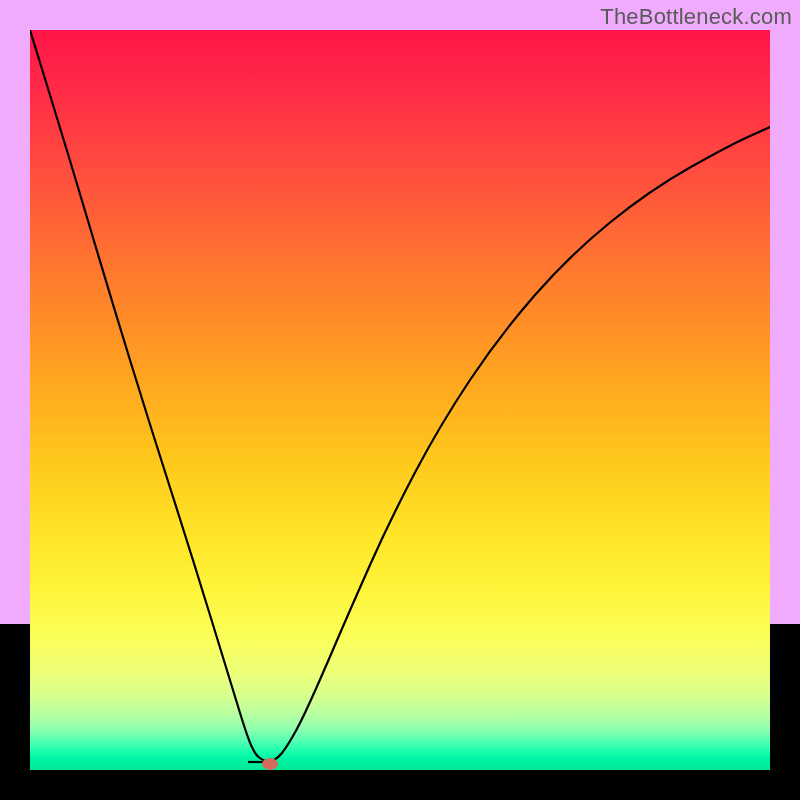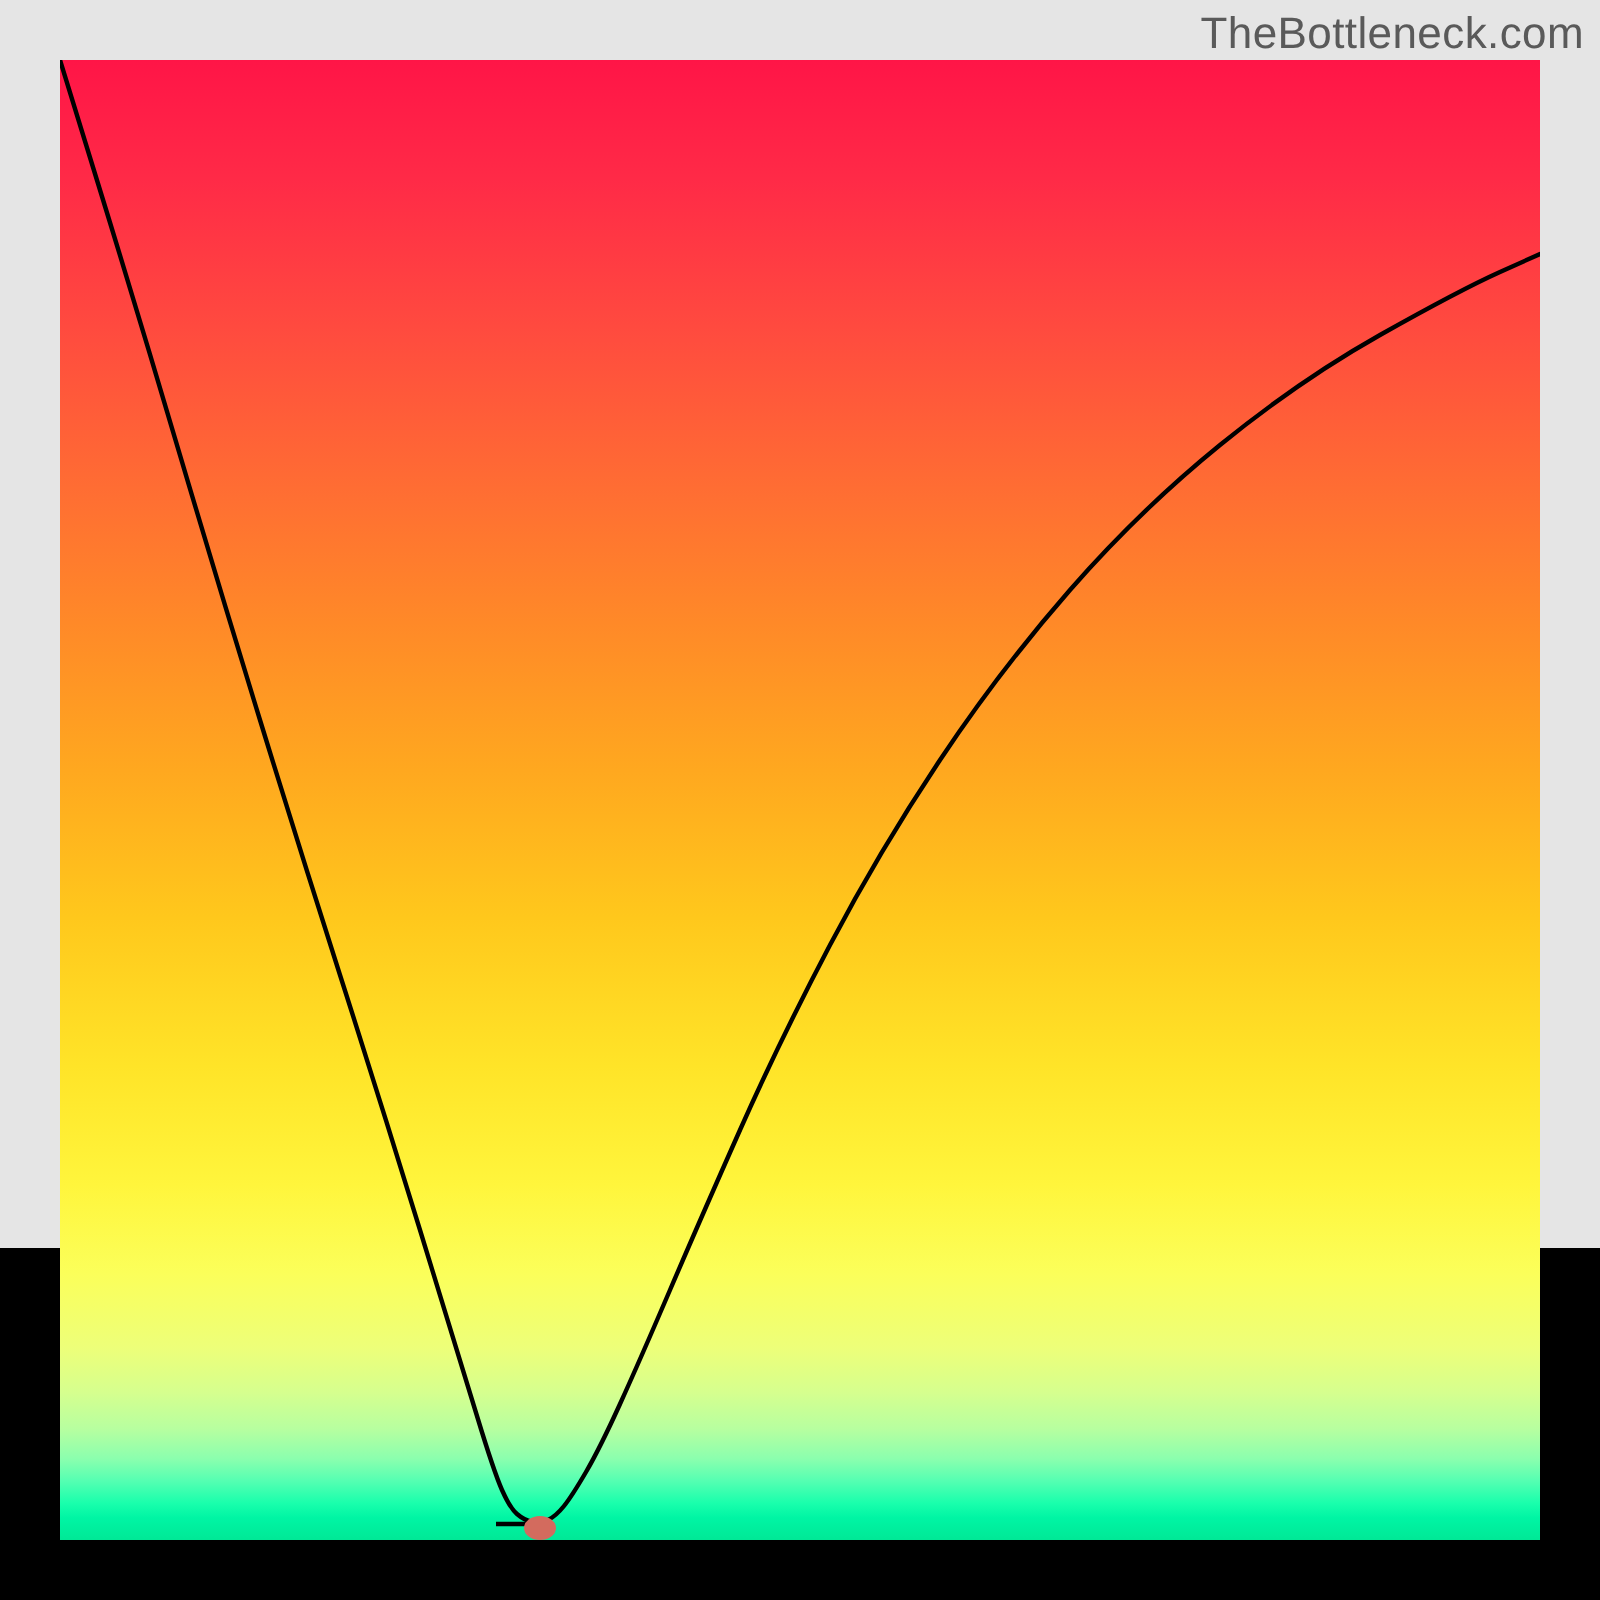--- a/index.html
+++ b/index.html
@@ -10,21 +10,21 @@
     background: #000;
     overflow: hidden;
     font-family: Arial, Helvetica, sans-serif;
   }
   .frame {
     position: absolute;
     left: 0;
     top: 0;
     width: 800px;
     height: 624px;
-    background: #e5e5e5;
+    background: #f0abfc;
   }
   .plot-area {
     position: absolute;
     left: 30px;
     top: 30px;
     width: 740px;
     height: 740px;
     overflow: hidden;
     background: linear-gradient(to bottom,
       #ff1547 0%,

